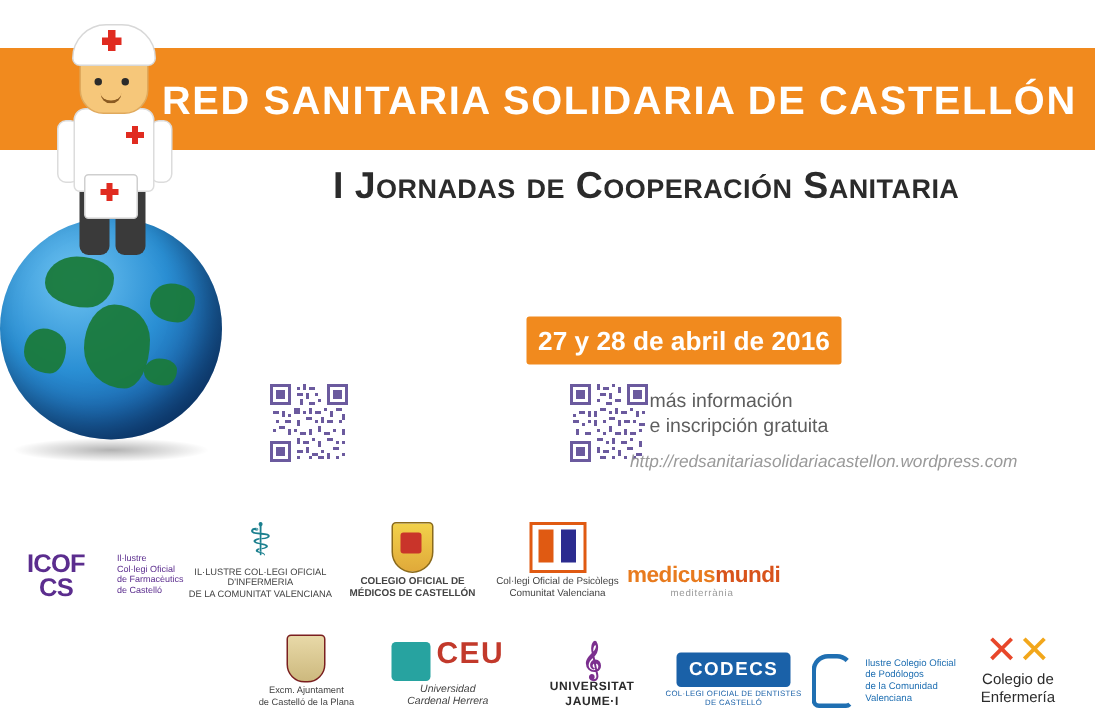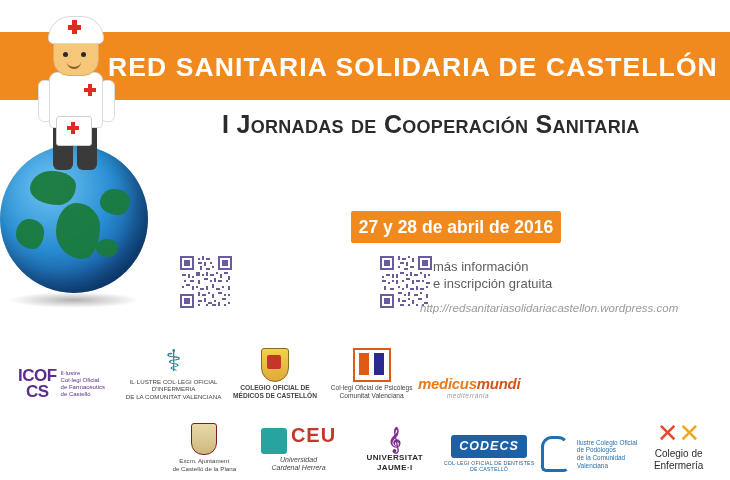--- a/index.html
+++ b/index.html
@@ -251,21 +251,21 @@
   .ceu-mark { font-size: 20px; font-weight: bold; color: #c2392b; line-height: 20px; letter-spacing: 1px; }
   .ceu-dot { display: inline-block; width: 26px; height: 26px; background: #27a3a0; border-radius: 3px; vertical-align: middle; margin-right: 4px; }
   .ceu-sub { font-size: 7px; color: #444; font-style: italic; }
 
   .uji-mark { font-size: 22px; font-weight: bold; color: #7b2f8e; line-height: 22px; }
   .uji-txt { font-size: 8px; font-weight: bold; color: #2b2b2b; letter-spacing: 0.4px; }
 
   .codecs-mark {
     display: inline-block; background: #1a61a8; color: #ffffff;
     font-size: 12.5px; font-weight: bold; letter-spacing: 1px;
-    padding: 4px 8px; border-radius: 3px; font-style: italic;
+    padding: 4px 8px; border-radius: 3px;
   }
   .codecs-sub { font-size: 5.2px; color: #1a61a8; letter-spacing: 0.2px; }
 
   .podo-mark {
     width: 22px; height: 30px; margin: 0 auto;
     border: 3px solid #1f6fb2; border-radius: 11px 11px 5px 5px;
     border-right-color: transparent;
   }
 
   .enf-mark { font-size: 26px; line-height: 26px; }
@@ -466,21 +466,21 @@
   </div>
 
   <div class="info-block">
     <span class="info-l1">más información</span>
     <span class="info-l2">e inscripción gratuita</span>
   </div>
   <div class="info-url">http://redsanitariasolidariacastellon.wordpress.com</div>
 
   <div class="logo-row row1">
     <div class="logo" style="width:108px;">
-      <div style="display:flex; align-items:center; justify-content:flex-start; gap:4px;">
+      <div style="display:flex; align-items:center; justify-content:space-between; gap:4px;">
         <div class="icof-mark">
           <span>ICOF</span><br>
           <span>CS</span>
         </div>
         <div class="icof-sub" style="white-space:pre-line;">Il·lustre
 Col·legi Oficial
 de Farmacèutics
 de Castelló</div>
       </div>
     </div>
@@ -496,21 +496,21 @@
       <span class="cap" style="font-weight:bold; font-size:6.6px;">COLEGIO OFICIAL DE
 MÉDICOS DE CASTELLÓN</span>
     </div>
 
     <div class="logo" style="width:96px;">
       <div class="psico-mark mark"></div>
       <span class="cap" style="font-size:6.6px;">Col·legi Oficial de Psicòlegs
 Comunitat Valenciana</span>
     </div>
 
-    <div class="logo" style="width:100px;font-style:italic;">
+    <div class="logo" style="width:100px;">
       <div class="medicus-mark mark">
         <span>medicus</span><span class="mm2">mundi</span>
       </div>
       <span class="medicus-sub">mediterrània</span>
     </div>
   </div>
 
   <div class="logo-row row2">
     <div class="logo" style="width:92px;">
       <div class="ayto-shield mark"></div>

